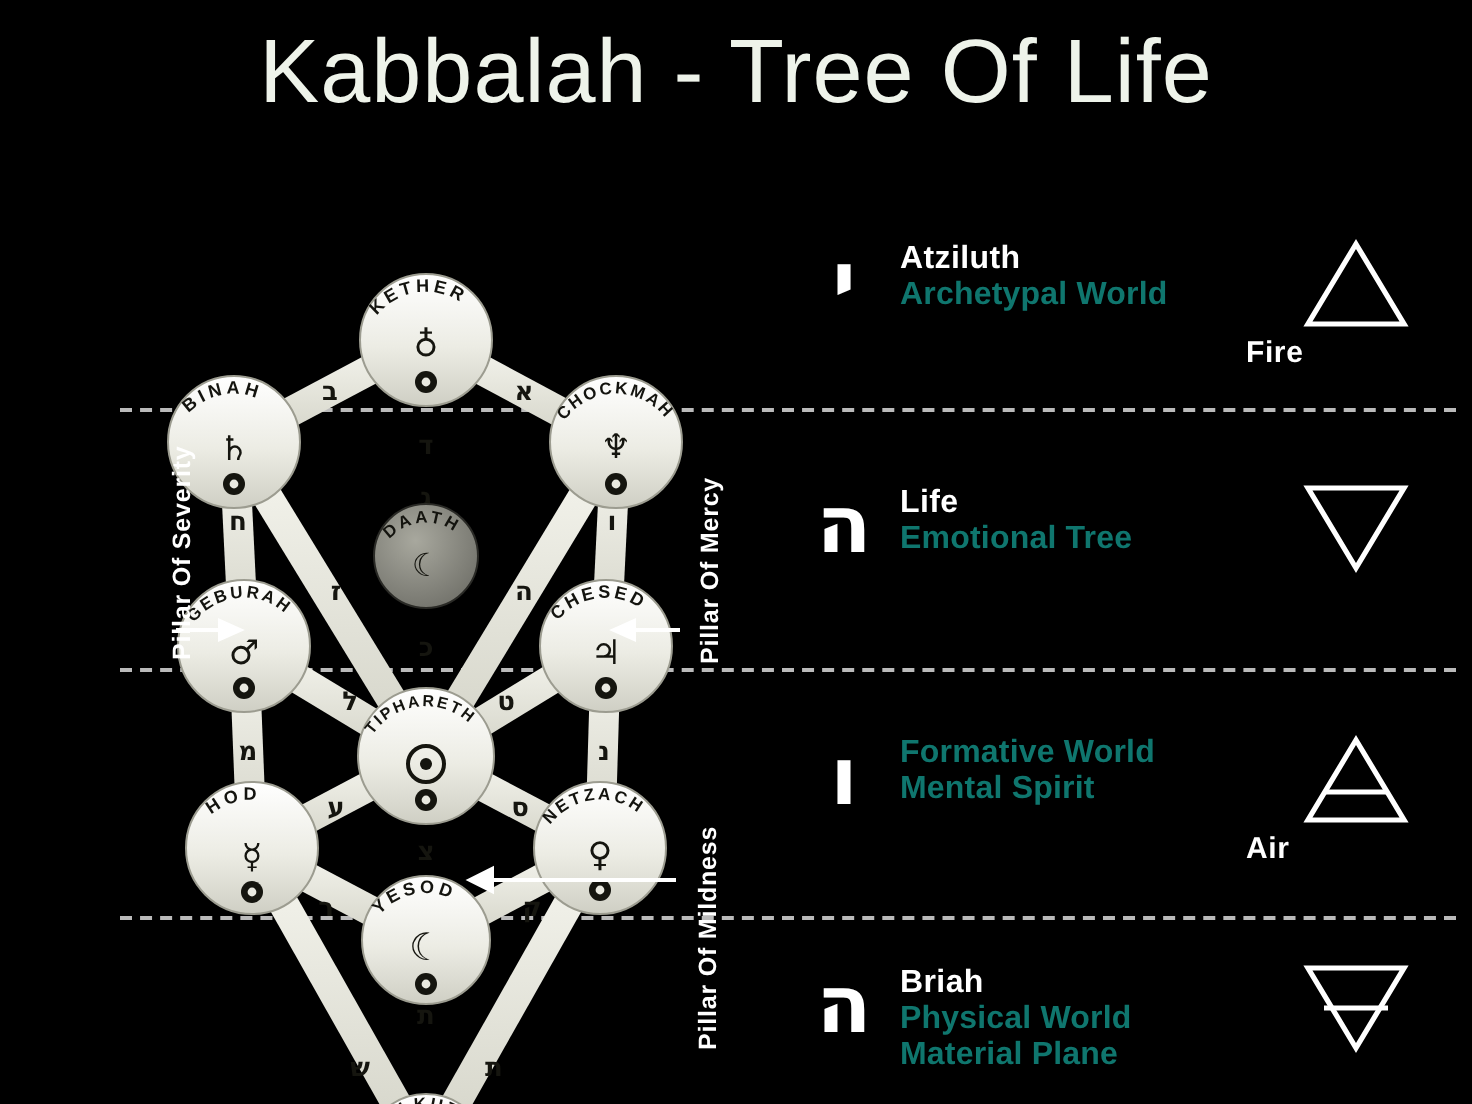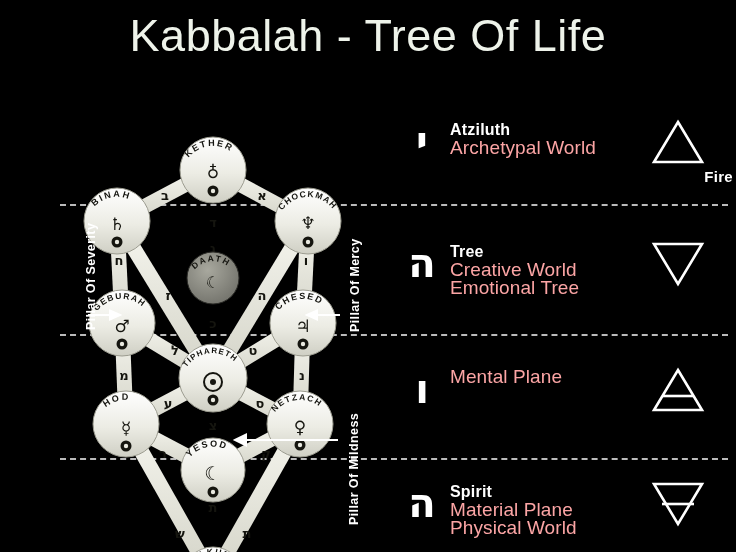--- a/index.html
+++ b/index.html
@@ -26,23 +26,23 @@
   .world .heb{
     position:absolute;left:0;top:0;width:48px;text-align:center;
     color:#fff;font-size:40px;line-height:46px;font-weight:700;
     font-family:"DejaVu Sans",sans-serif;
   }
   .world .txt{position:absolute;left:52px;top:2px;width:170px;}
   .world .wname{
     color:#fff;font-size:16px;font-weight:700;letter-spacing:.2px;line-height:19px;
   }
   .world .wline{
-    color:#fca5a5;font-size:19px;font-weight:400;line-height:18px;letter-spacing:.1px;
-  }
-  .world .elem{position:absolute;left:225px;top:0;width:110px;text-align:right;}
+    color:#0f766e;font-size:16px;font-weight:700;line-height:18px;letter-spacing:.1px;
+  }
+  .world .elem{position:absolute;left:225px;top:0;width:110px;text-align:left;}
   .world .elem svg{display:block;margin:0 auto;}
   .world .elabel{
     color:#fff;font-size:15px;font-weight:700;margin-top:2px;letter-spacing:.3px;
   }
 
   
   .pillar{
     position:absolute;color:#fff;font-size:12.5px;font-weight:600;
     letter-spacing:.4px;white-space:nowrap;
   }
@@ -280,50 +280,51 @@
       <svg width="56" height="48" viewBox="0 0 56 48">
         <polygon points="28,4 52,44 4,44" fill="none" stroke="#ffffff" stroke-width="2.6"></polygon>
       </svg>
       <div class="elabel">Fire</div>
     </div>
   </div>
 
   <div class="world" style="top:240px;">
     <div class="heb">ה</div>
     <div class="txt">
-      <div class="wname">Tree</div>
-      <div class="wline">Creative World</div>
+      <div class="wname">Life</div>
       <div class="wline">Emotional Tree</div>
     </div>
     <div class="elem">
       <svg width="56" height="48" viewBox="0 0 56 48">
         <polygon points="4,4 52,4 28,44" fill="none" stroke="#ffffff" stroke-width="2.6"></polygon>
       </svg>
     </div>
   </div>
 
   <div class="world" style="top:366px;">
     <div class="heb">ו</div>
     <div class="txt">
-      <div class="wline">Mental Plane</div>
+      <div class="wline">Formative World</div>
+      <div class="wline">Mental Spirit</div>
     </div>
     <div class="elem">
       <svg width="56" height="48" viewBox="0 0 56 48">
         <polygon points="28,4 52,44 4,44" fill="none" stroke="#ffffff" stroke-width="2.6"></polygon>
         <line x1="12" y1="30" x2="44" y2="30" stroke="#ffffff" stroke-width="2.6"></line>
       </svg>
+      <div class="elabel">Air</div>
     </div>
   </div>
 
   <div class="world" style="top:480px;">
     <div class="heb">ה</div>
     <div class="txt">
-      <div class="wname">Spirit</div>
+      <div class="wname">Briah</div>
+      <div class="wline">Physical World</div>
       <div class="wline">Material Plane</div>
-      <div class="wline">Physical World</div>
     </div>
     <div class="elem">
       <svg width="56" height="48" viewBox="0 0 56 48">
         <polygon points="4,4 52,4 28,44" fill="none" stroke="#ffffff" stroke-width="2.6"></polygon>
         <line x1="12" y1="24" x2="44" y2="24" stroke="#ffffff" stroke-width="2.6"></line>
       </svg>
     </div>
   </div>
 
 </div>

